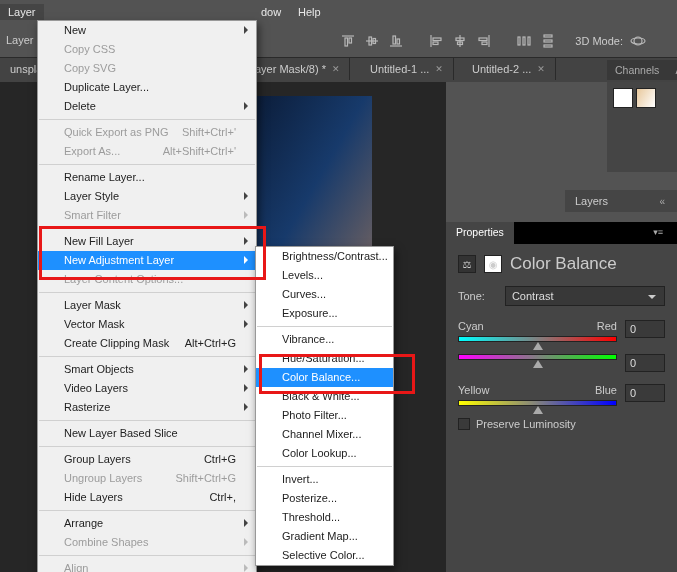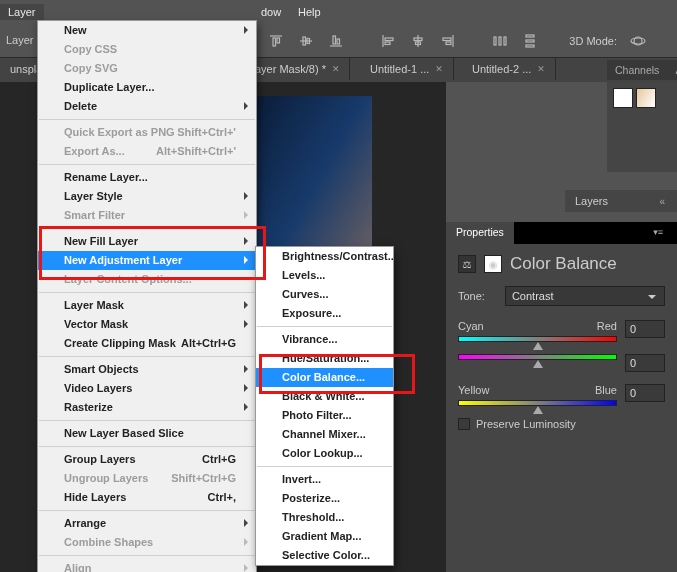--- a/index.html
+++ b/index.html
@@ -2,35 +2,35 @@
 <html><head>
 <meta charset="utf-8">
 <style>
   * { box-sizing: border-box; margin: 0; padding: 0; }
   body { background: #535353; font-family: "Segoe UI", Tahoma, sans-serif; font-size: 11px; color: #ccc; overflow: hidden; width: 677px; height: 572px; position: relative; }
   .menubar { position: absolute; top: 0; left: 0; right: 0; height: 24px; background: #535353; color: #e8e8e8; }
   .menubar-item { position: absolute; top: 4px; padding: 2px 8px; font-size: 11px; }
   .menubar-item.active { background: #454545; }
   .toolbar { position: absolute; top: 24px; left: 0; right: 0; height: 34px; background: #535353; border-bottom: 1px solid #2a2a2a; }
   .tool-label { position: absolute; left: 6px; top: 10px; font-size: 11px; }
-  .align-icons { position: absolute; right: 30px; top: 6px; display: flex; gap: 12px; }
+  .align-icons { position: absolute; right: 30px; top: 6px; display: flex; gap: 6px; }
   .align-icon { width: 18px; height: 22px; display: inline-flex; align-items: center; justify-content: center; color: #b8b8b8; }
   .align-icon svg { width: 16px; height: 16px; }
   .tabs { position: absolute; top: 58px; left: 0; right: 0; height: 24px; background: #434343; display: flex; }
   .tab { padding: 5px 10px; font-size: 11px; color: #ccc; background: #434343; border-right: 1px solid #2a2a2a; display: flex; align-items: center; gap: 6px; }
   .tab .x { color: #999; font-size: 9px; }
   .canvas-area { position: absolute; top: 82px; left: 0; width: 446px; bottom: 0; background: #262626; }
   .photo { position: absolute; top: 14px; left: 252px; width: 120px; height: 286px; background: linear-gradient(120deg, #0b1c38 0%, #173a6b 40%, #a3795b 100%); }
   .panels { position: absolute; top: 60px; right: 0; width: 70px; height: 20px; background: #383838; display: flex; }
   .panel-tab { padding: 4px 8px; font-size: 10.5px; color: #aaa; }
   .thumb-block { position: absolute; top: 82px; right: 0; width: 70px; height: 90px; background: #454545; padding: 6px; }
   .layer-thumb { width: 20px; height: 20px; border: 1px solid #222; display: inline-block; vertical-align: top; }
   
   .menu { position: absolute; top: 20px; left: 37px; width: 220px; background: #f0f0f0; color: #222; box-shadow: 2px 4px 8px rgba(0,0,0,0.5); border: 1px solid #999; }
-  .menu-row { position: relative; padding: 3px 22px 3px 26px; font-size: 11px; height: 19px; line-height: 13px; font-weight: bold; }
+  .menu-row { position: relative; padding: 3px 22px 3px 26px; font-size: 11px; height: 19px; line-height: 13px; }
   .menu-row.disabled { color: #9c9c9c; }
   .menu-row .shortcut { position: absolute; right: 20px; top: 3px; font-size: 11px; }
   .menu-row .arrow { position: absolute; right: 8px; top: 5px; width: 0; height: 0; border-top: 4px solid transparent; border-bottom: 4px solid transparent; border-left: 4px solid #444; }
   .menu-row.disabled .arrow { border-left-color: #bbb; }
   .menu-row.highlight { background: #1e90ff; color: #fff; }
   .menu-row.highlight .arrow { border-left-color: #fff; }
   .menu-sep { height: 1px; background: #d0d0d0; margin: 3px 1px; }
   
   .submenu { position: absolute; top: 246px; left: 255px; width: 139px; background: #ffffff; color: #222; border: 1px solid #999; box-shadow: 2px 4px 8px rgba(0,0,0,0.5); }
   

